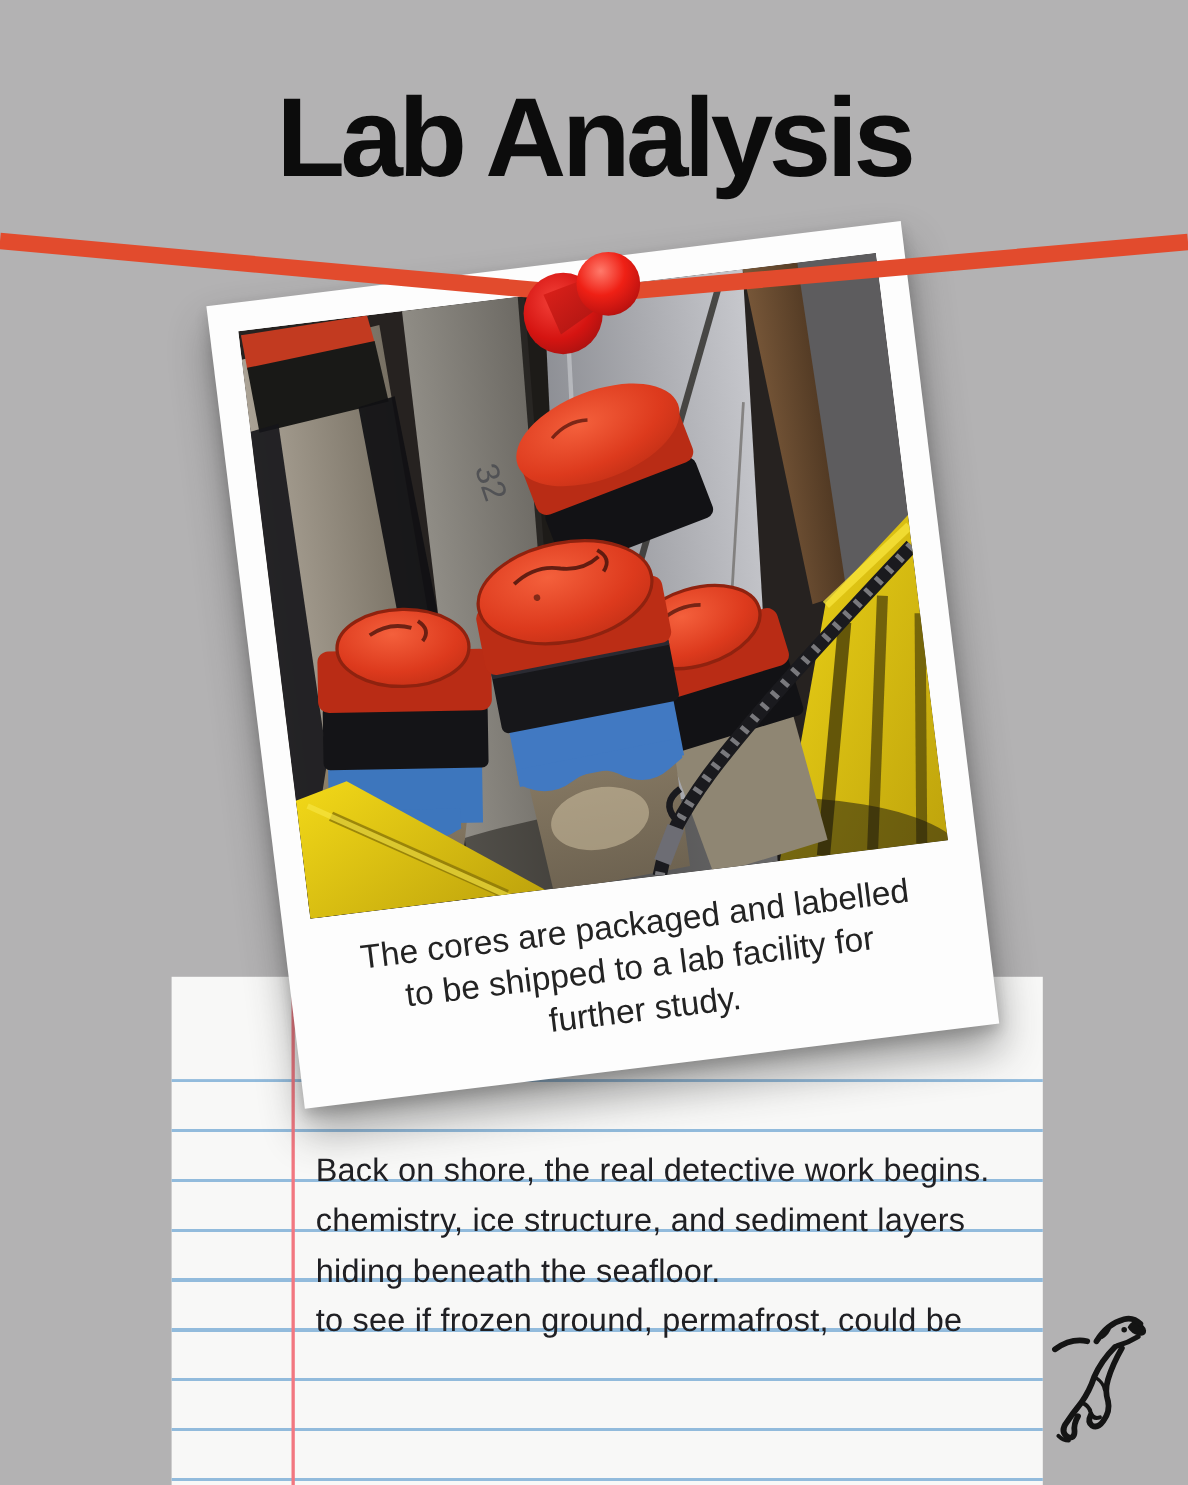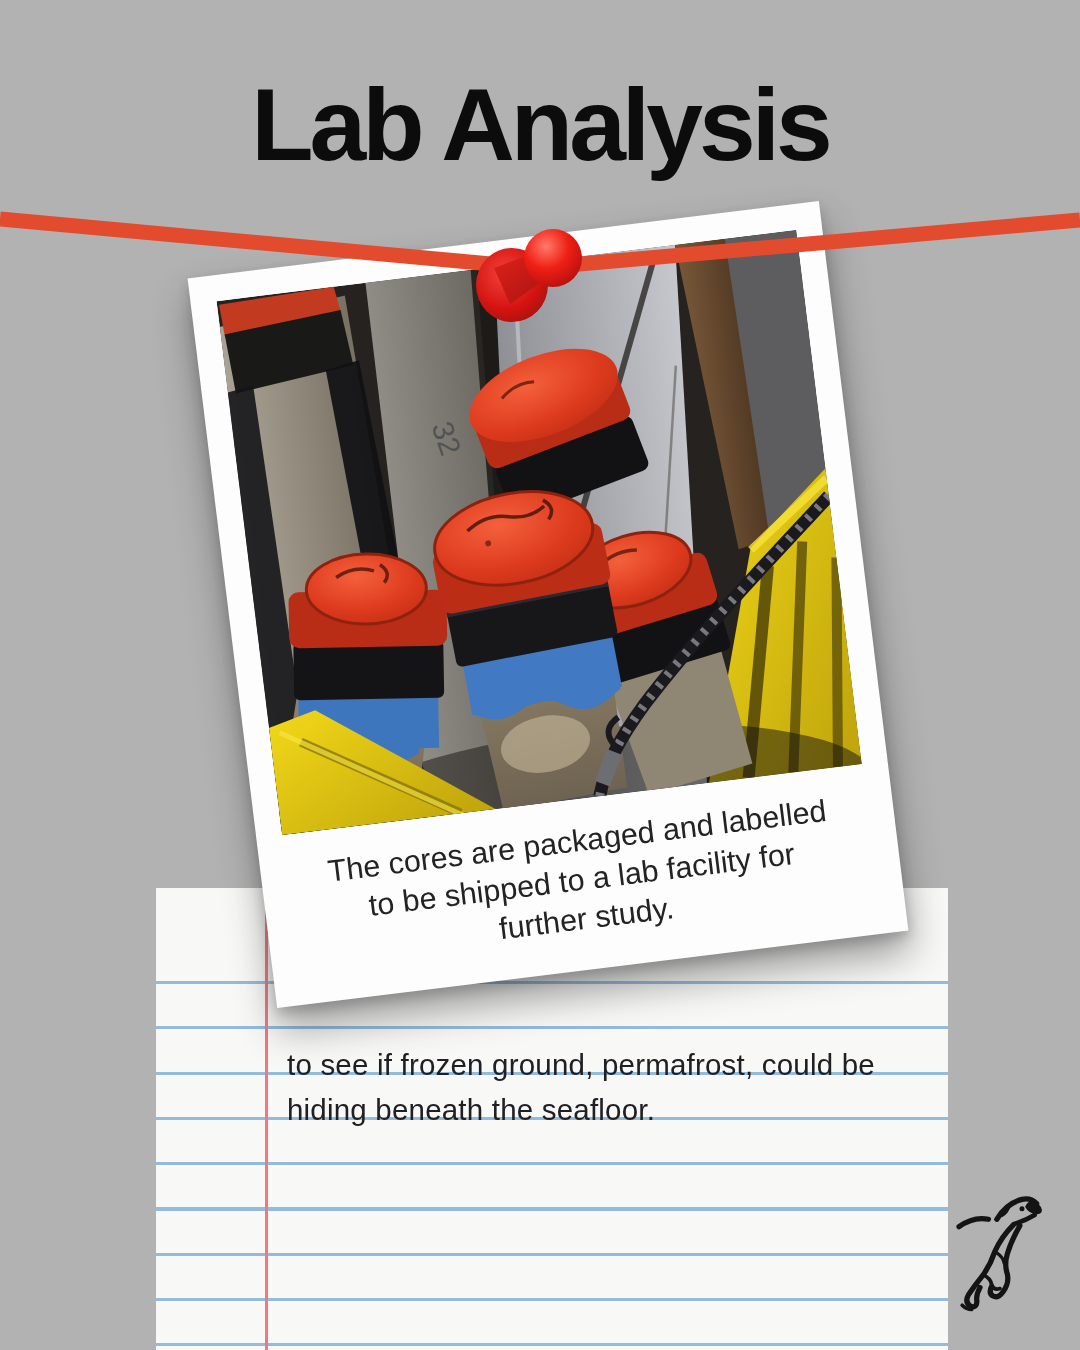--- a/index.html
+++ b/index.html
@@ -59,22 +59,24 @@
 <body>
 
 <div class="stage">
 
   <h1 class="title">Lab Analysis</h1>
 
   <div class="paper">
     <div class="rules"></div>
     <div class="margin-line"></div>
     <div class="paragraph">
+      <div class="pline">Back on shore, the real detective work begins.</div>
+      <div class="pline">chemistry, ice structure, and sediment layers</div>
+      <div class="pline">hiding beneath the seafloor.</div>
       <div class="pline">to see if frozen ground, permafrost, could be</div>
-      <div class="pline">hiding beneath the seafloor.</div>
     </div>
   </div>
 
   <svg class="bear-svg" width="106" height="128" viewBox="0 0 100 122">
     <g fill="none" stroke="#141414" stroke-linecap="round" stroke-linejoin="round">
       <path d="M80,9 q8,2 9,8 q0,5 -6,4 q-7,-1 -10,-7 q3,-6 7,-5 z" fill="#141414" stroke="none"></path>
       <circle cx="70" cy="16" r="2.4" fill="#141414" stroke="none"></circle>
       <path d="M48,23 q3,-8 11,-9 q-2,7 -8,10 z" fill="#141414" stroke="none"></path>
       <path d="M46,26 Q55,11 70,7 Q78,5 84,11" stroke-width="5"></path>
       <path d="M82,22 Q74,27 64,30" stroke-width="4.5"></path>

